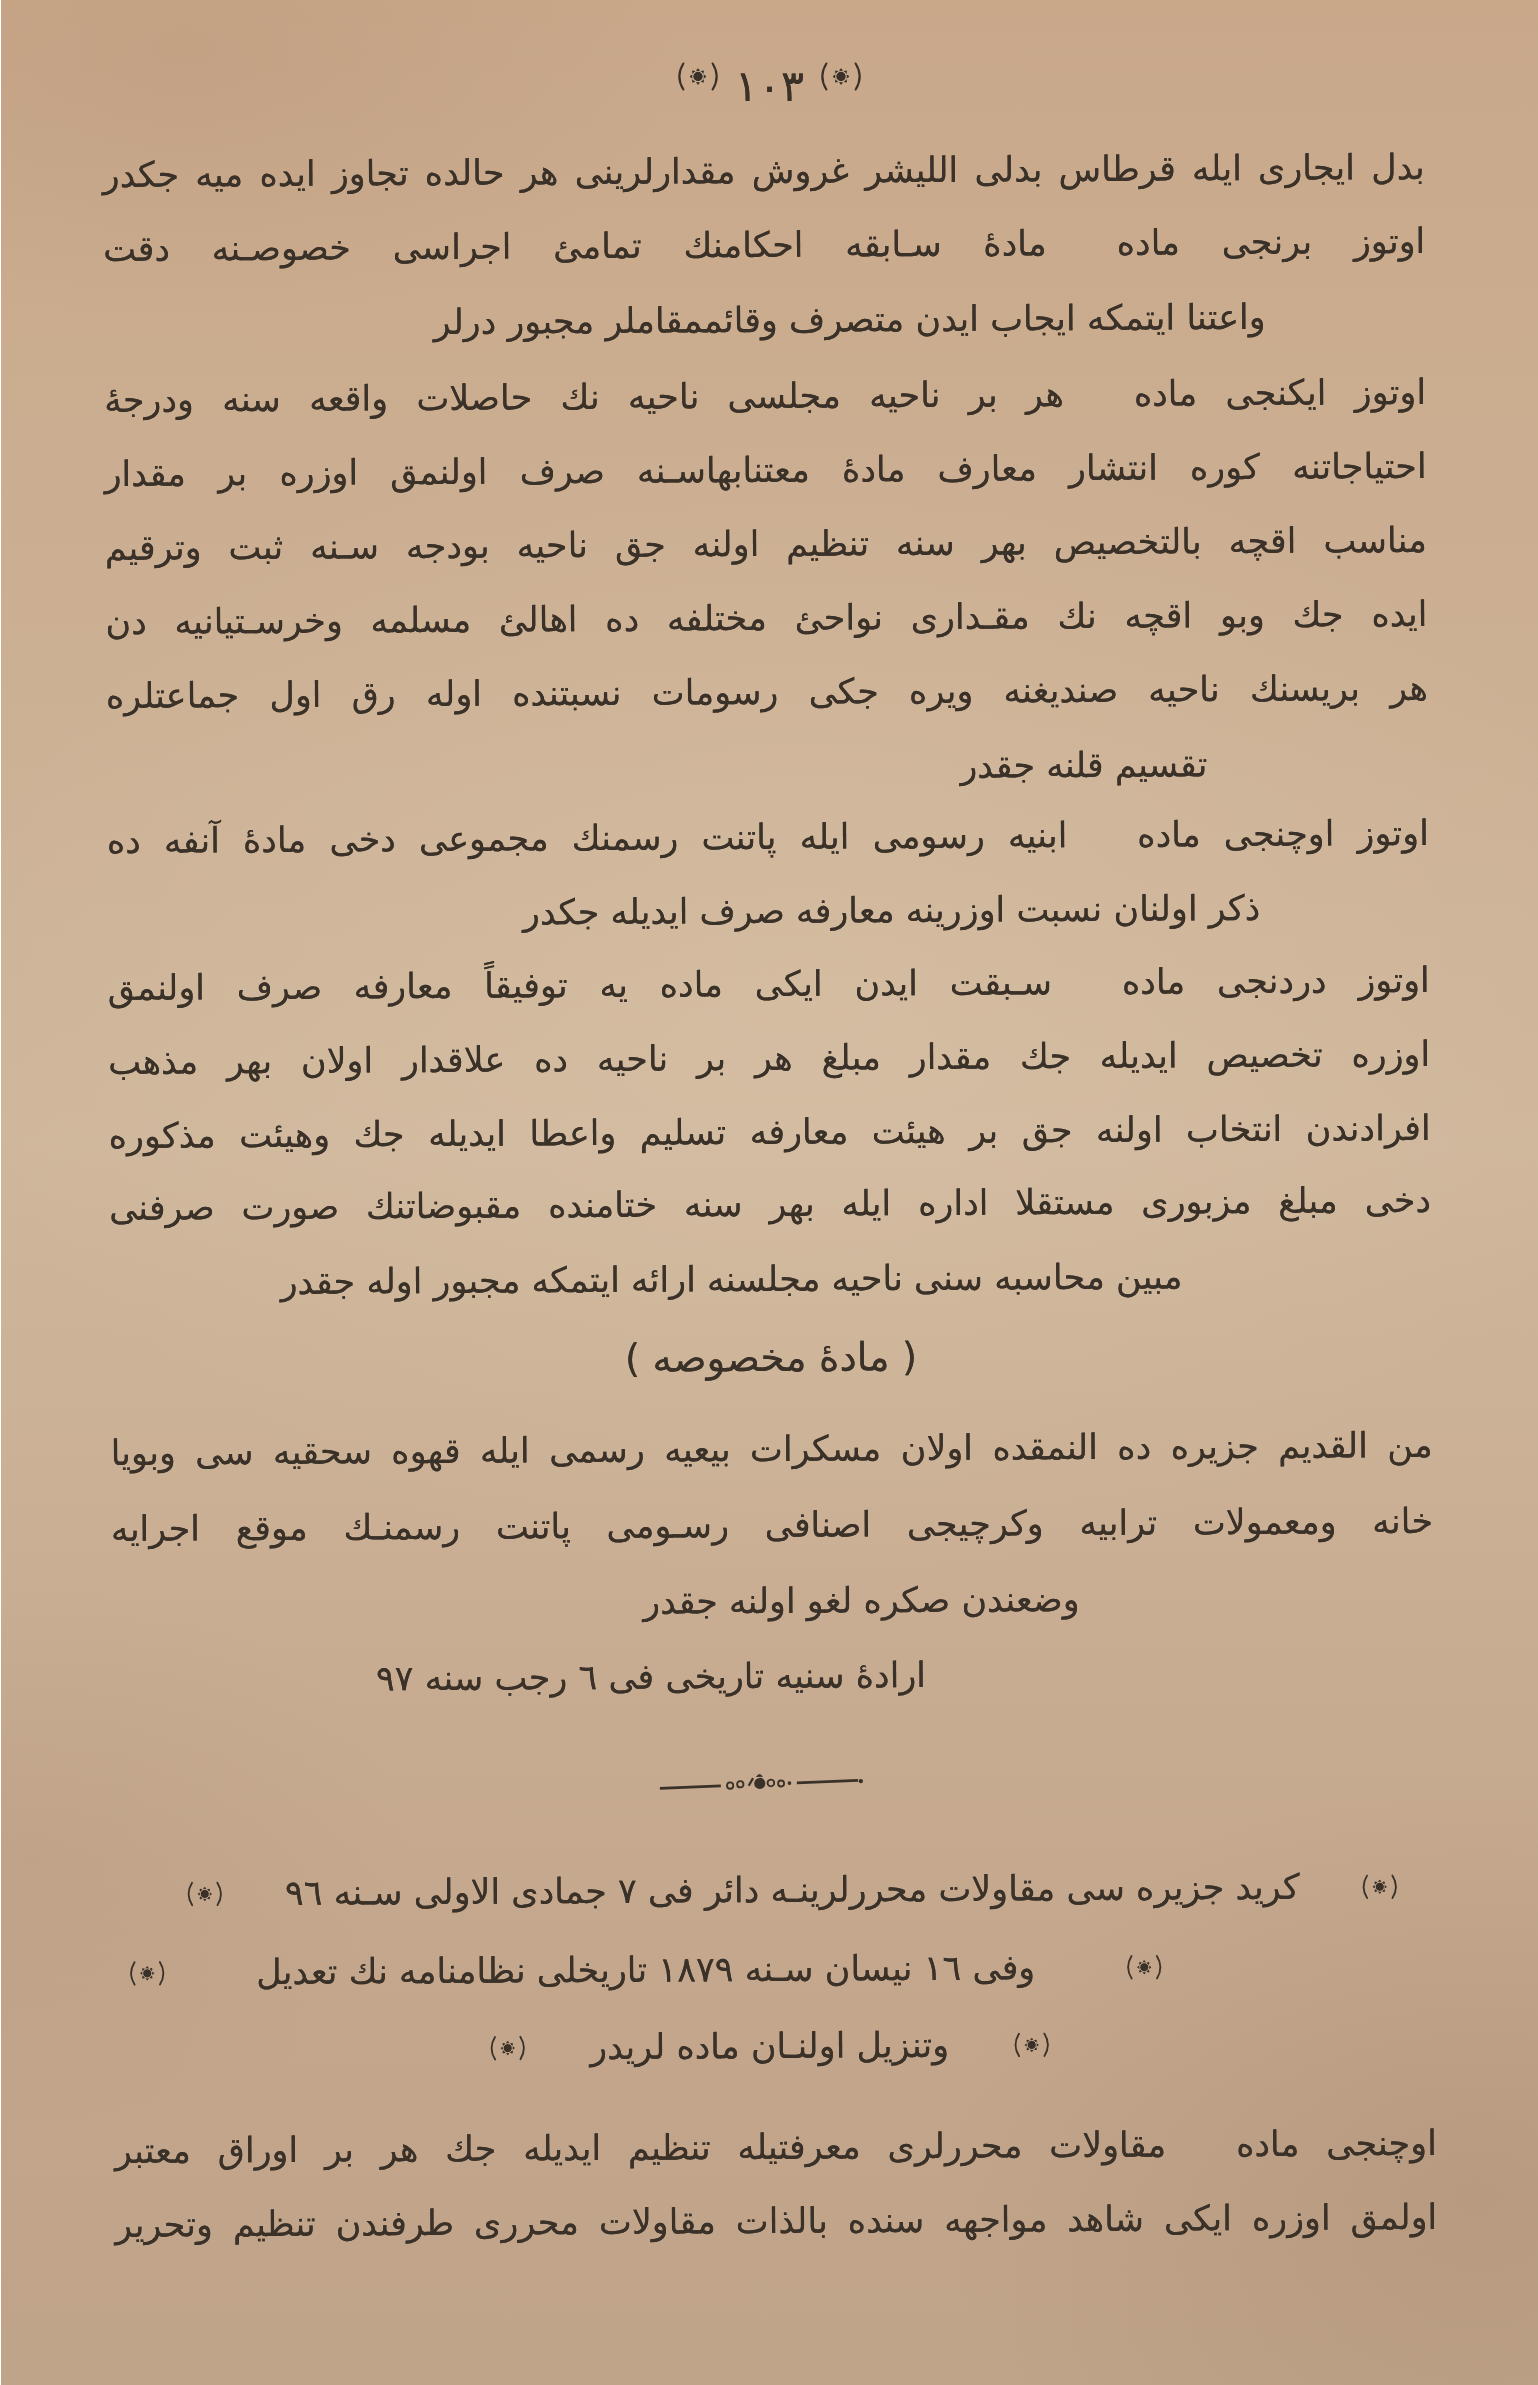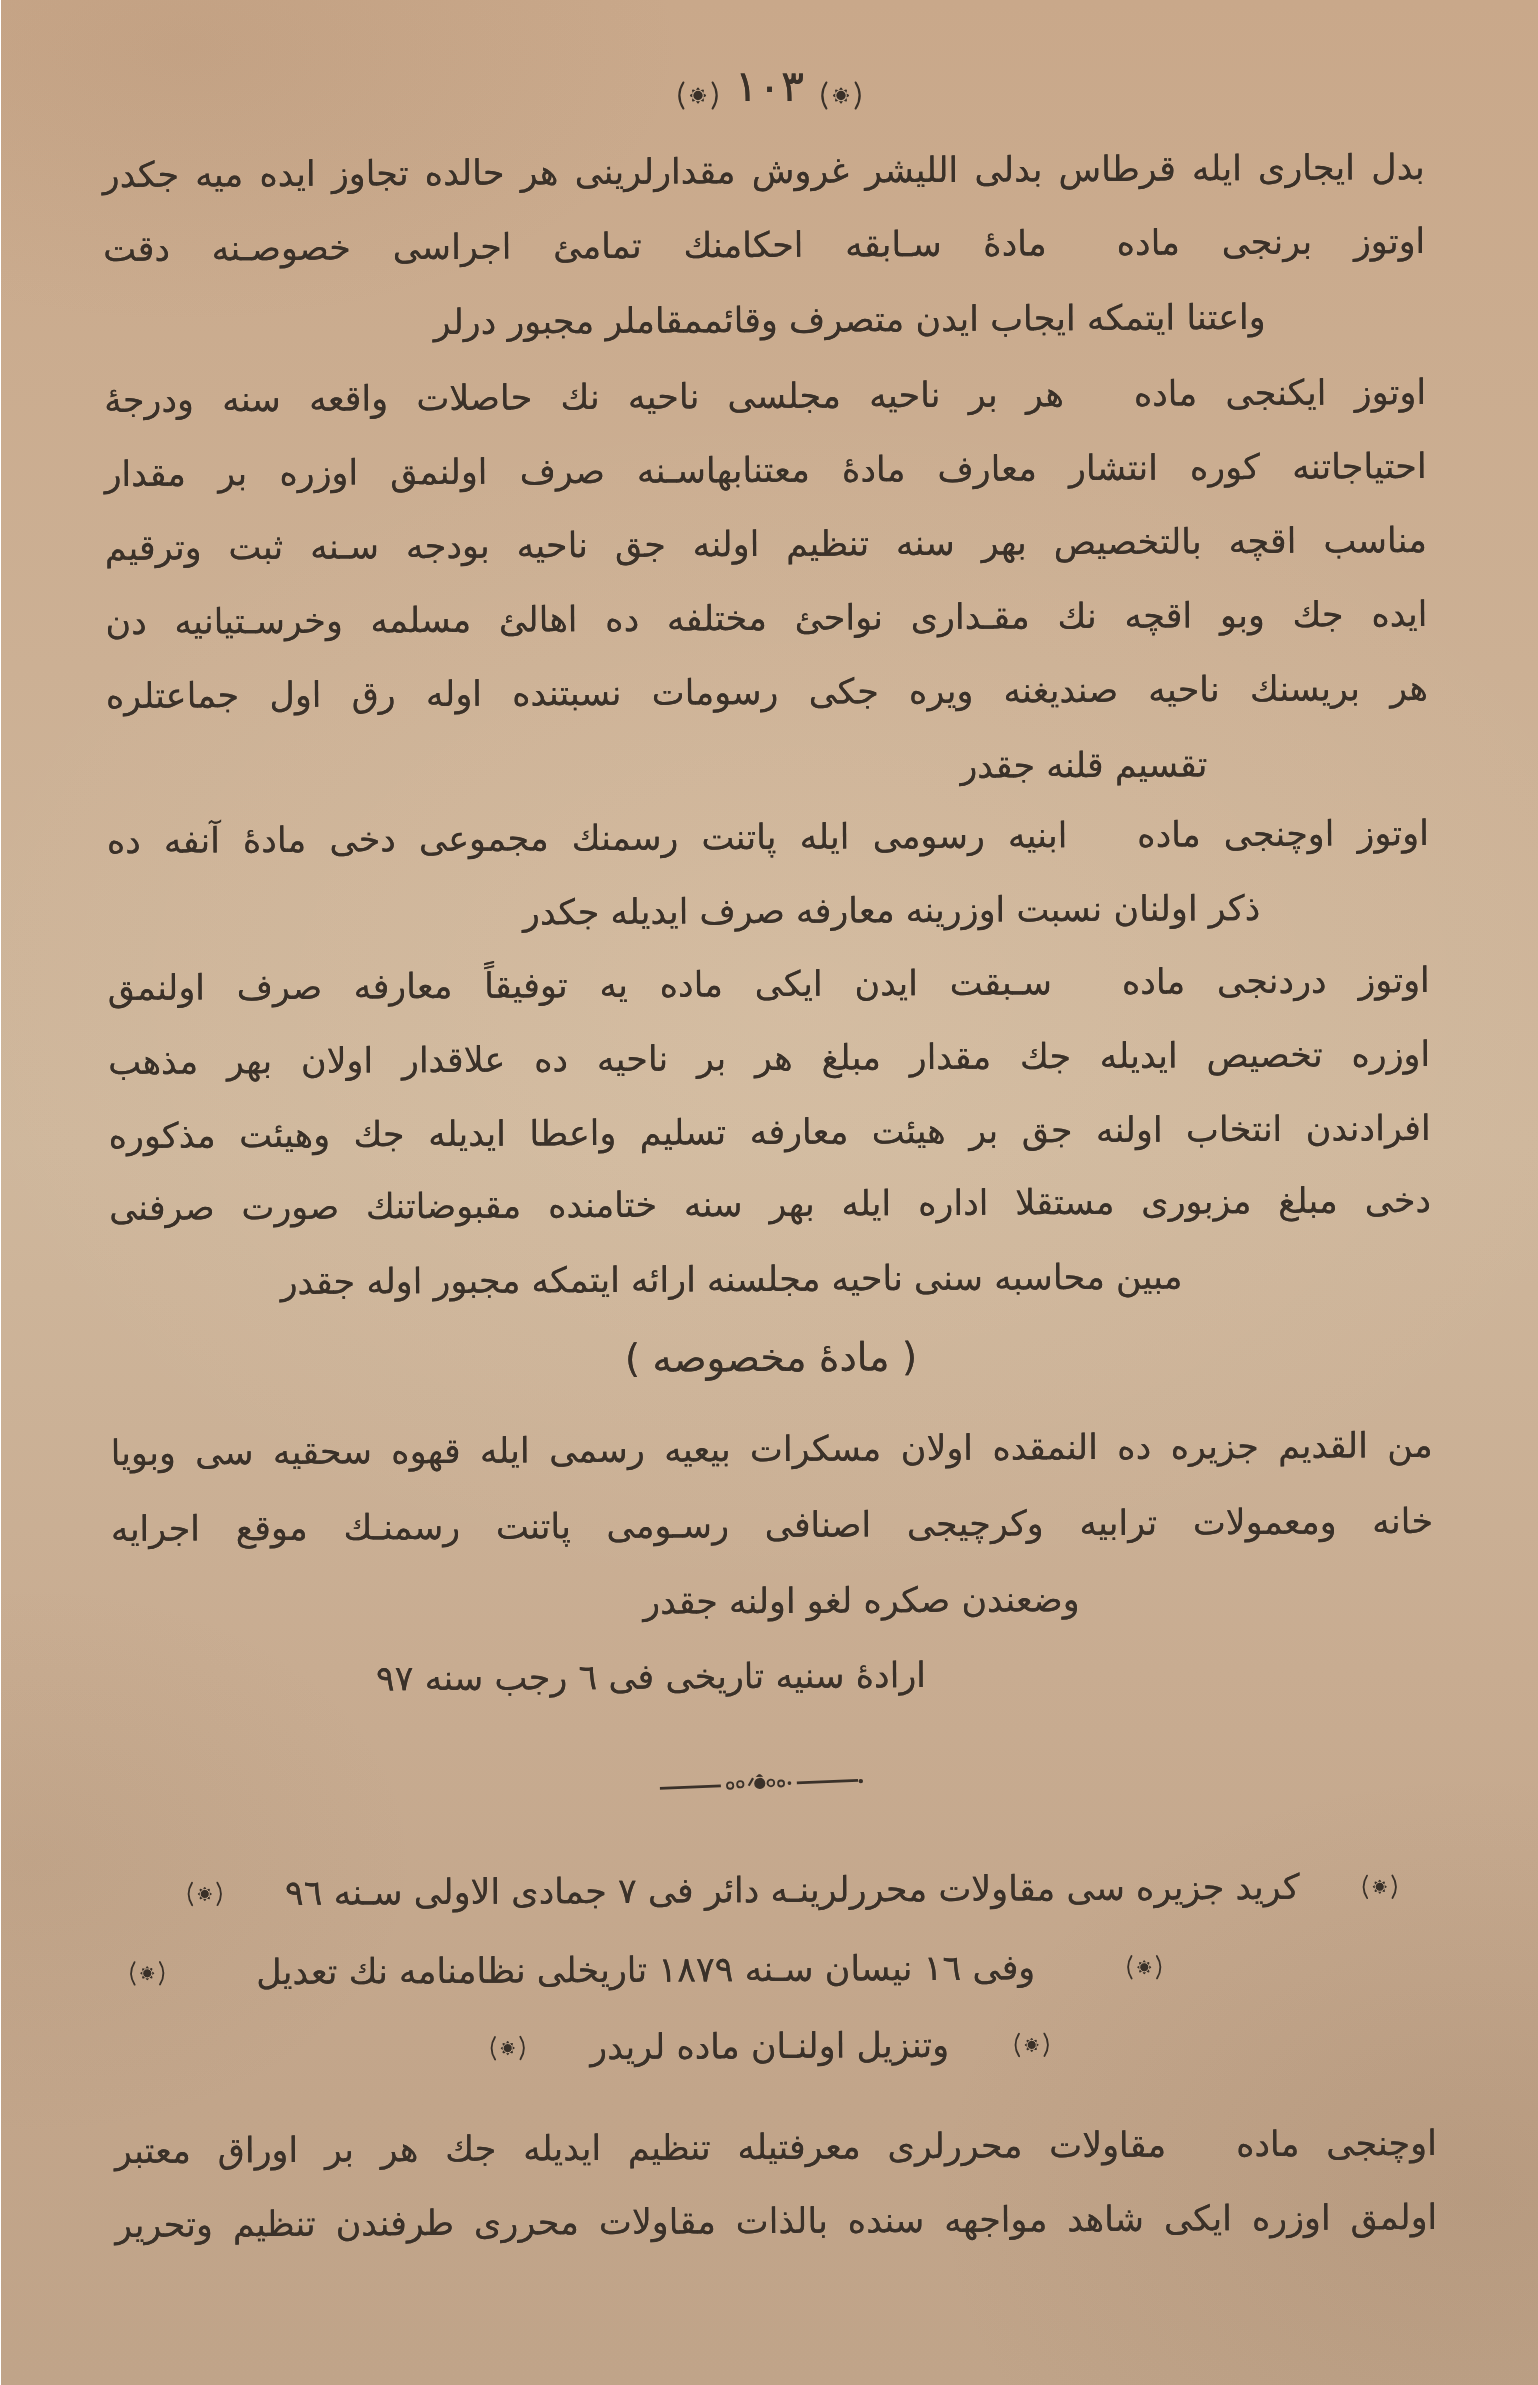--- a/index.html
+++ b/index.html
@@ -24,21 +24,21 @@
   }
   .line{
     position:absolute;left:0;right:0;
     font-size:35px;line-height:65px;white-space:nowrap;
     text-shadow:0 0 0.5px rgba(48,40,30,.85);
     text-align:right;
   }
   .fill{text-align:justify;text-align-last:justify;white-space:normal;}
   .pagenum-row{
     position:absolute;top:58px;left:0;right:0;
-    display:flex;justify-content:center;align-items:flex-end;gap:11px;
+    display:flex;justify-content:center;align-items:flex-start;gap:11px;
   }
   .pagenum{
     font-size:43px;line-height:56px;letter-spacing:5.6px;
     text-shadow:0 0 0.6px rgba(48,40,30,.9);
   }
   .heading{
     position:absolute;left:0;right:0;text-align:center;
     font-size:39px;line-height:74px;
     text-shadow:0 0 0.5px rgba(48,40,30,.85);
   }

